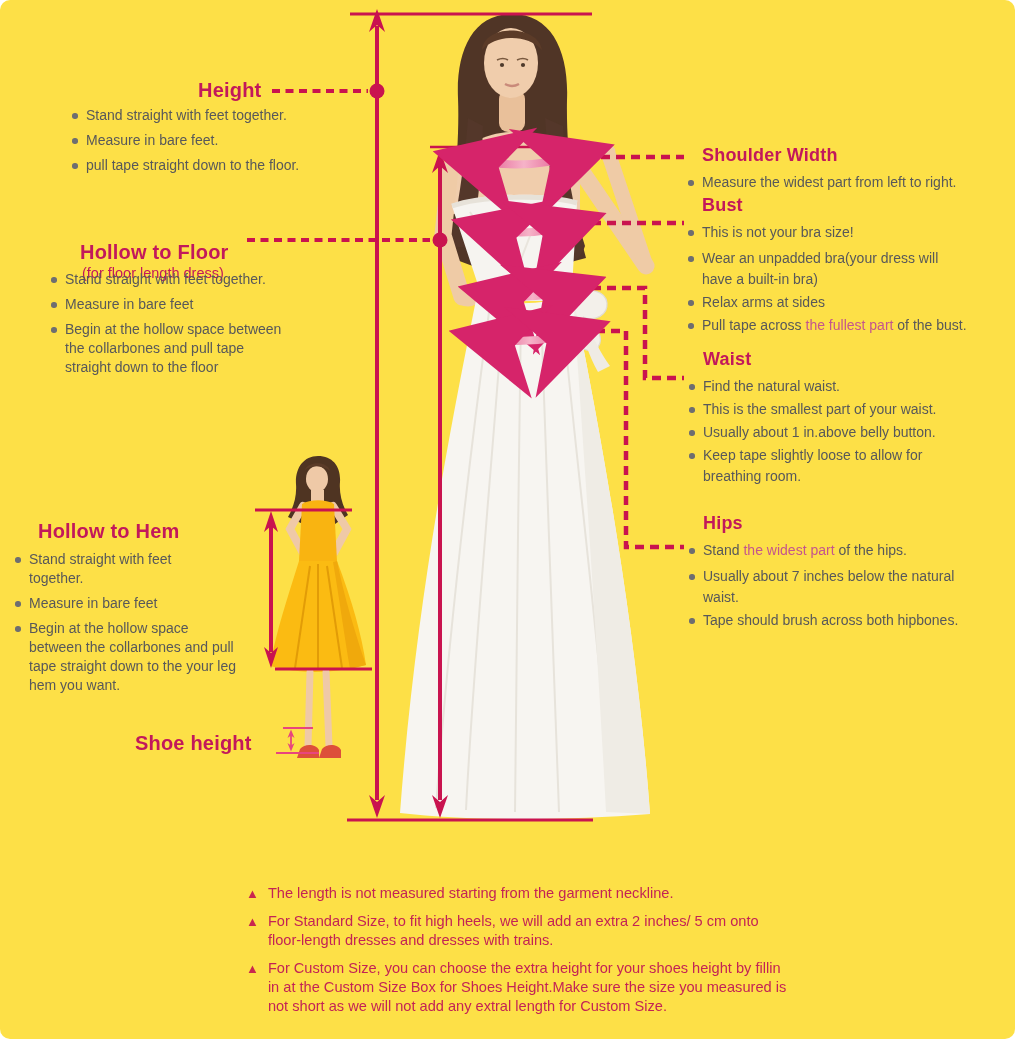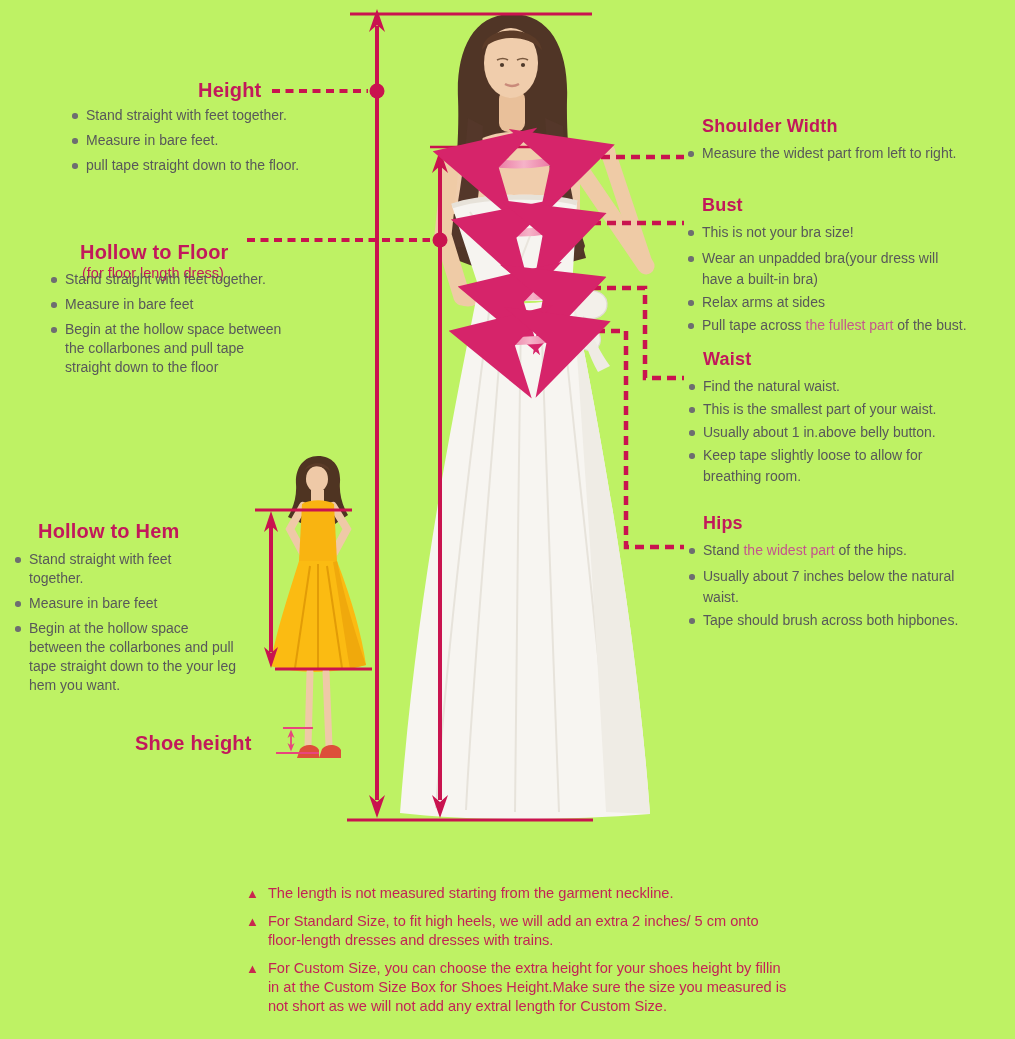--- a/index.html
+++ b/index.html
@@ -1,17 +1,17 @@
 <!DOCTYPE html>
 <html><head>
 <meta charset="utf-8">
 <style>
   html,body{margin:0;padding:0;background:#ffffff;}
-  #canvas{position:relative;width:1015px;height:1039px;background:#bef264;overflow:hidden;
-          font-family:"Liberation Sans","DejaVu Sans",sans-serif;}
+  #canvas{position:relative;width:1015px;height:1039px;background:#fde047;overflow:hidden;
+          font-family:"Liberation Sans","DejaVu Sans",sans-serif;border-radius:10px;}
   svg.overlay{position:absolute;left:0;top:0;width:1015px;height:1039px;}
   .sec{position:absolute;}
   .hd{font-weight:bold;color:#C2185B;font-size:20px;line-height:22px;letter-spacing:.2px;}
   .hd.right{font-size:18px;}
   .sub{color:#C2185B;font-size:14.5px;line-height:16px;margin-top:2px;}
   ul.blist{list-style:none;margin:6px 0 0 0;padding:0;}
   ul.blist li{position:relative;color:#58585A;font-size:14px;line-height:19px;margin:0 0 6px 0;}
   ul.blist li::before{content:"";position:absolute;left:-14px;top:7px;width:5.5px;height:5.5px;
                       border-radius:50%;background:#6E6E70;}
   ul.blist.right li{line-height:21px;margin-bottom:2px;}
@@ -209,21 +209,21 @@
           <div>tape straight down to the your leg</div>
           <div>hem  you want.</div>
         </li>
     </ul>
   </div>
 
   <div class="sec" style="left:135px;top:732px;">
     <div class="hd">Shoe height</div>
   </div>
 
-  <div class="sec" style="left:702px;top:115px;width:310px;">
+  <div class="sec" style="left:702px;top:144px;width:310px;">
     <div class="hd right">Shoulder Width</div>
     <ul class="blist right">
       <li>
           <div>Measure the widest part from left to right.</div>
         </li>
     </ul>
   </div>
 
   <div class="sec" style="left:702px;top:194px;width:312px;">
     <div class="hd right">Bust</div>

